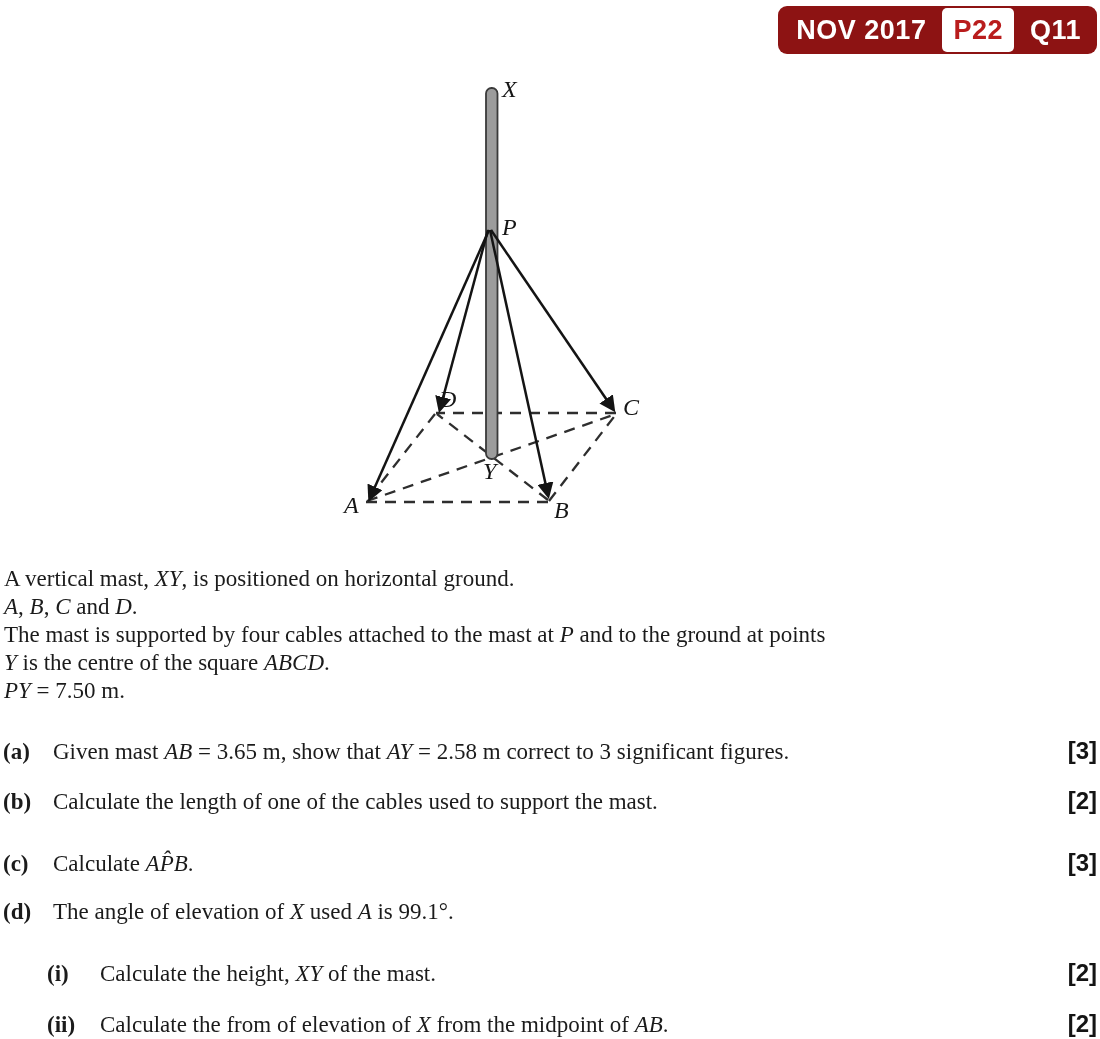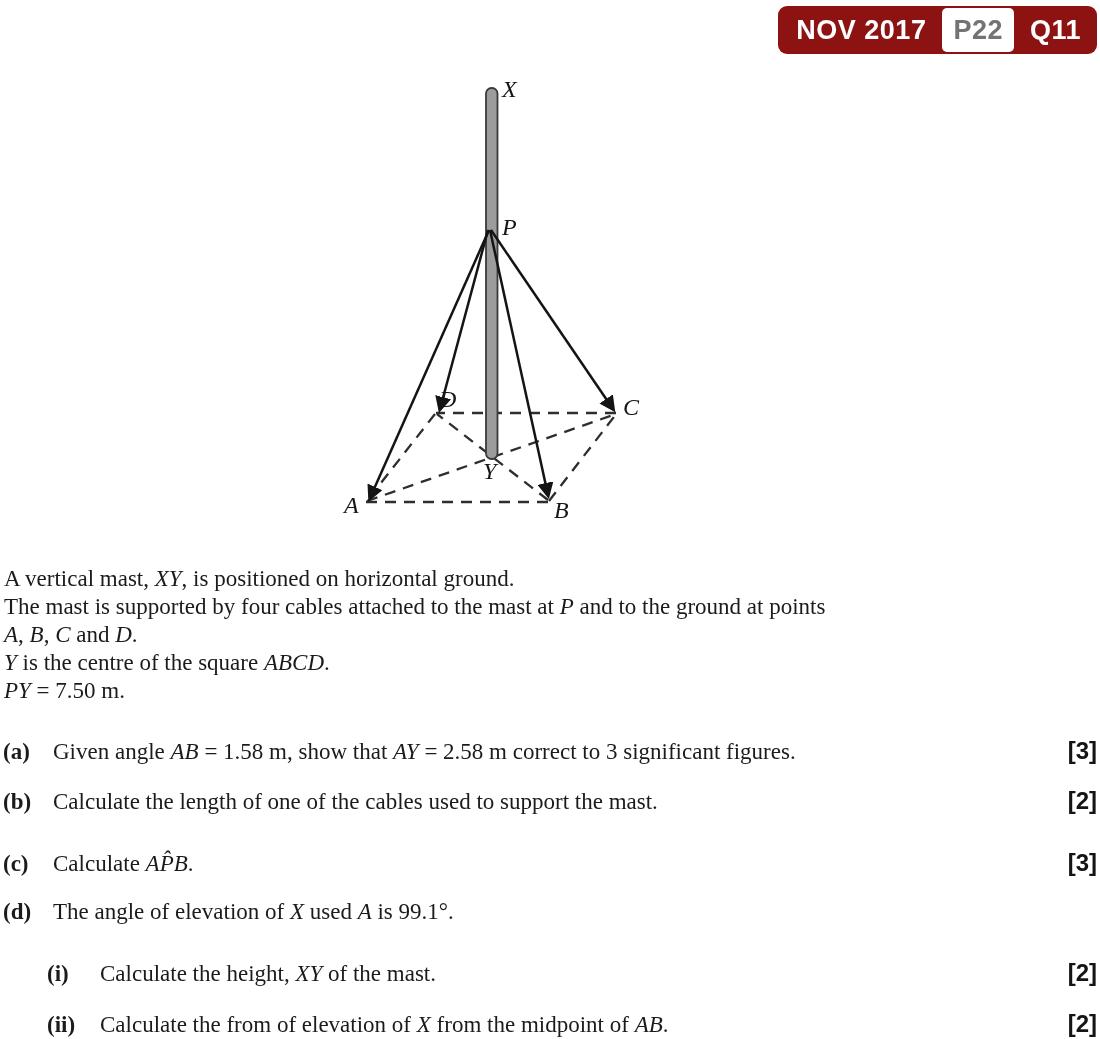--- a/index.html
+++ b/index.html
@@ -22,21 +22,21 @@
     display:flex; align-items:center;
     padding:0 16px 0 18px;
     gap:16px;
     font-family:"Liberation Sans", sans-serif;
     font-weight:bold; font-size:27px;
     color:#ffffff;
     letter-spacing:0.5px;
     justify-content:flex-end;
   }
   .badge-paper {
-    background:#ffffff; color:#737373;
+    background:#ffffff; color:#b91c1c;
     border-radius:5px;
     height:44px;
     display:flex; align-items:center;
     padding:0 11px;
   }
 
   
   .diagram {
     position:absolute; left:330px; top:70px;
     width:360px; height:470px;
@@ -111,29 +111,29 @@
     <text class="dlabel" x="502" y="235">P</text>
     <text class="dlabel" x="344" y="513">A</text>
     <text class="dlabel" x="554" y="518">B</text>
     <text class="dlabel" x="623" y="415">C</text>
     <text class="dlabel" x="439" y="407">D</text>
     <text class="dlabel" x="483" y="479">Y</text>
   </svg>
 
   <div class="intro">
     <div><span>A vertical mast, </span><i>XY</i><span>, is positioned on horizontal ground.</span></div>
+    <div><i>A</i><span>, </span><i>B</i><span>, </span><i>C</i><span> and </span><i>D</i><span>.</span></div>
     <div><span>The mast is supported by four cables attached to the mast at </span><i>P</i><span> and to the ground at points</span></div>
-    <div><i>A</i><span>, </span><i>B</i><span>, </span><i>C</i><span> and </span><i>D</i><span>.</span></div>
     <div><i>Y</i><span> is the centre of the square </span><i>ABCD</i><span>.</span></div>
     <div><i>PY</i><span> = 7.50 m.</span></div>
   </div>
 
   <div class="part-row" style="top:736px">
     <span class="part-label">(a)</span>
-    <span class="part-text"><span>Given angle </span><i>AB</i><span> = 1.58 m, show that </span><i>AY</i><span> = 2.58 m correct to 3 significant figures.</span></span>
+    <span class="part-text"><span>Given mast </span><i>AB</i><span> = 3.65 m, show that </span><i>AY</i><span> = 2.58 m correct to 3 significant figures.</span></span>
     <span class="marks">[3]</span>
   </div>
 
   <div class="part-row" style="top:786px">
     <span class="part-label">(b)</span>
     <span class="part-text"><span>Calculate the length of one of the cables used to support the mast.</span></span>
     <span class="marks">[2]</span>
   </div>
 
   <div class="part-row" style="top:848px">

